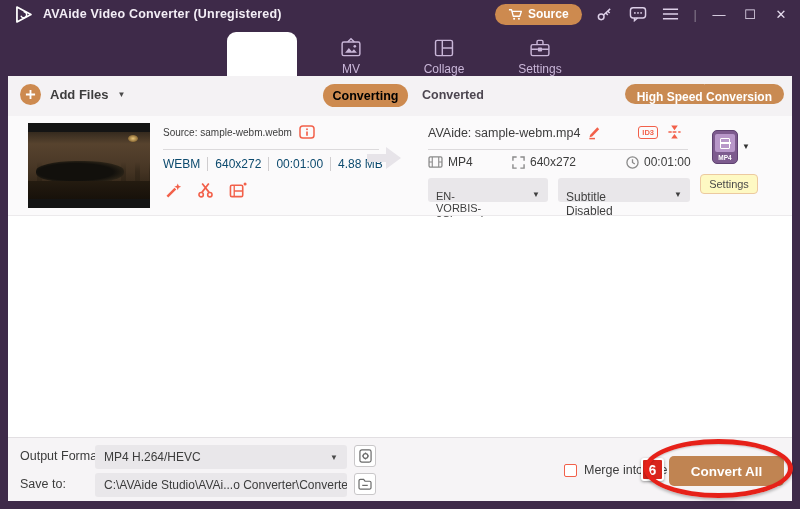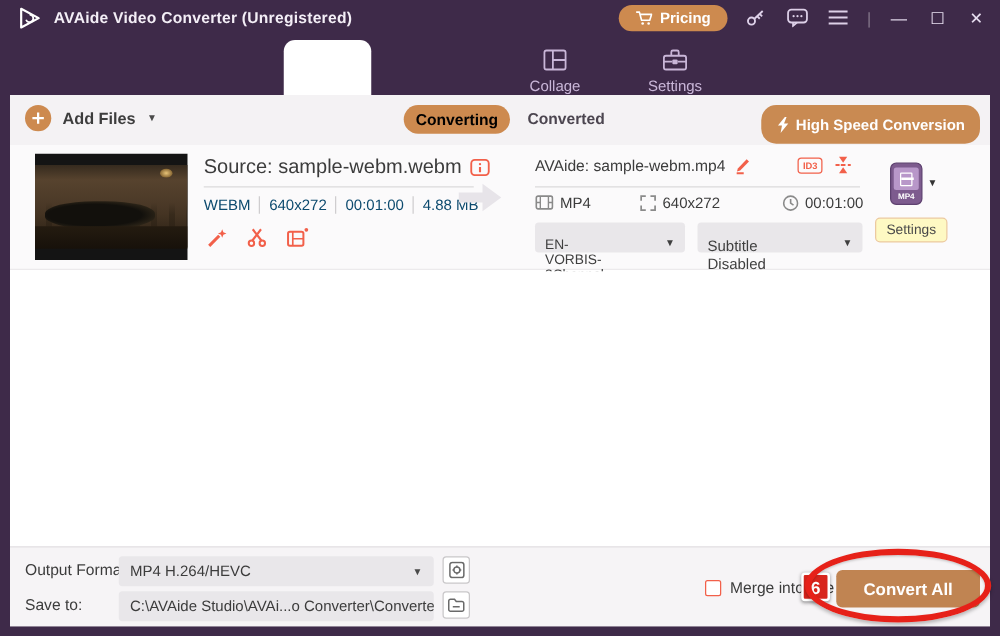--- a/index.html
+++ b/index.html
@@ -30,34 +30,34 @@
   
   .content { position:absolute; left:8px; top:76px; width:784px; height:425px; background:#ffffff; }
 
   .toolbar { position:absolute; left:0; top:0; width:784px; height:40px; background:#f4f2f4; }
   .add-files { position:absolute; left:12px; top:8px; display:flex; align-items:center; gap:9px; cursor:pointer; }
   .add-circle { width:21px; height:21px; border-radius:50%; background:#cd8a4f; display:flex; align-items:center; justify-content:center; }
   .add-label { font-size:13px; color:#3d3d3d; font-weight:600; }
   .caret { font-size:8px; color:#4a4a4a; }
   .converting-pill { position:absolute; left:315px; top:8px; width:85px; height:23px; background:#cd8a4f; border-radius:12px; color:#000000; font-size:12.5px; font-weight:600; display:flex; align-items:center; justify-content:center; cursor:pointer; }
   .converted-label { position:absolute; left:414px; top:12px; font-size:12.5px; color:#4c4650; font-weight:600; cursor:pointer; }
-  .highspeed-pill { position:absolute; right:8px; top:8px; height:31px; background:#c98a52; border-radius:12px; color:#fff; font-size:12px; font-weight:600; display:flex; align-items:center; gap:5px; padding:0 12px; cursor:pointer; }
+  .highspeed-pill { position:absolute; right:8px; top:8px; height:20px; background:#c98a52; border-radius:12px; color:#fff; font-size:12px; font-weight:600; display:flex; align-items:center; gap:5px; padding:0 12px; cursor:pointer;flex-direction:column; }
 
   
   .file-row { position:absolute; left:0; top:40px; width:784px; height:100px; background:#fbfafb; border-bottom:1px solid #eceaec; }
   .thumb { position:absolute; left:20px; top:7px; width:122px; height:85px; background:#141414; overflow:hidden; }
   .thumb-scene { position:absolute; left:0; top:9px; width:122px; height:66px;
     background:linear-gradient(180deg,#352a1e 0%,#57432e 18%,#4c3a28 45%,#2e241735 60%,#241b10 100%),
                repeating-linear-gradient(90deg,#4a3826 0 9px,#3a2c1d 9px 14px); }
   .thumb-bed { position:absolute; left:8px; top:38px; width:88px; height:22px; border-radius:45%; background:radial-gradient(ellipse at 45% 50%, #12100c 0 55%, #3a2f1e 85%, transparent 100%); }
   .thumb-lamp { position:absolute; right:12px; top:12px; width:10px; height:7px; border-radius:50%; background:radial-gradient(#e8c478, #7a5a2a 80%); }
   .thumb-floor { position:absolute; left:0; bottom:9px; width:122px; height:18px; background:linear-gradient(180deg,#241b10,#17110a); }
 
   .src-col { position:absolute; left:155px; top:0; width:230px; height:100px; }
-  .src-title { position:absolute; left:0; top:9px; font-size:16px; color:#3c3c3c; display:flex; align-items:center; gap:7px; }
+  .src-title { position:absolute; left:0; top:9px; font-size:10px; color:#3c3c3c; display:flex; align-items:center; gap:7px; }
   .divider { position:absolute; left:0; top:33px; height:1px; background:#dcdadc; }
   .meta-row { position:absolute; left:0; top:41px; display:flex; font-size:12px; color:#0c4a6e; }
   .meta-row span { padding:0 7px; border-right:1px solid #cfcdcf; }
   .meta-row span:first-child { padding-left:0; }
   .meta-row span:last-child { border-right:none; }
   .src-icons { position:absolute; left:2px; top:66px; display:flex; gap:15px; }
   .src-icons > span { cursor:pointer; }
 
   .flow-arrow { position:absolute; left:358px; top:30px; }
 
@@ -108,21 +108,21 @@
     </svg>
     <div class="app-title">AVAide Video Converter (Unregistered)</div>
 
     <div class="titlebar-right">
       <div class="pricing-pill">
         <svg width="14" height="13" viewBox="0 0 16 15">
           <path d="M1 2 h3 l2 7.5 h7.5 l1.8-5.5 H5.2" fill="none" stroke="#fff" stroke-width="1.5" stroke-linejoin="round"></path>
           <circle cx="7" cy="12.5" r="1.2" fill="#fff"></circle>
             <circle cx="12.5" cy="12.5" r="1.2" fill="#fff"></circle>
         </svg>
-        <span>Pricing</span>
+        <span>Source</span>
       </div>
       <span class="tb-icon">
         <svg width="17" height="17" viewBox="0 0 18 18">
           <circle cx="5.5" cy="11.5" r="3" fill="none" stroke="#ddd0e8" stroke-width="1.6"></circle>
           <path d="M8 9.5 L15 3 M12.5 5.5 l2 2 M10.5 7.5 l2 2" stroke="#ddd0e8" stroke-width="1.6" fill="none"></path>
         </svg>
       </span>
       <span class="tb-icon">
         <svg width="18" height="16" viewBox="0 0 20 18">
           <rect x="1.5" y="2" width="17" height="11.5" rx="3" fill="none" stroke="#ddd0e8" stroke-width="1.6"></rect>
@@ -149,20 +149,29 @@
       <svg width="24" height="24" viewBox="0 0 26 26">
         <path d="M13 2.5 a10.5 10.5 0 0 1 9.8 6.8" fill="none" stroke="#e8503c" stroke-width="2"></path>
         <path d="M24.5 6.5 l-1.7 3.2 -3.2-1.4 Z" fill="#e8503c"></path>
         <path d="M13 23.5 a10.5 10.5 0 0 1 -9.8 -6.8" fill="none" stroke="#e8503c" stroke-width="2"></path>
         <path d="M1.5 19.5 l1.7-3.2 3.2 1.4 Z" fill="#e8503c"></path>
         <circle cx="13" cy="13" r="6.2" fill="#e8503c"></circle>
         <path d="M11.3 10.2 L16.2 13 L11.3 15.8 Z" fill="#fff"></path>
       </svg>
       <span class="tab-label">Converter</span>
     </div>
+    <div class="tab tab-mv">
+      <svg width="24" height="24" viewBox="0 0 26 26">
+        <path d="M9 6 L13 2 L17 6" fill="none" stroke="#c9b6d8" stroke-width="1.7"></path>
+        <rect x="2.5" y="6" width="21" height="16" rx="2" fill="none" stroke="#c9b6d8" stroke-width="1.7"></rect>
+        <path d="M6 18.5 l4.5-5.5 3.5 4 2.5-2.5 3.5 4 Z" fill="#c9b6d8"></path>
+        <circle cx="17.5" cy="11" r="1.6" fill="#c9b6d8"></circle>
+      </svg>
+      <span class="tab-label">MV</span>
+    </div>
     <div class="tab tab-collage">
       <svg width="24" height="24" viewBox="0 0 26 26">
         <rect x="3" y="4" width="20" height="18" rx="2" fill="none" stroke="#c9b6d8" stroke-width="1.7"></rect>
         <path d="M11 4 V22 M11 13 H23" stroke="#c9b6d8" stroke-width="1.7"></path>
       </svg>
       <span class="tab-label">Collage</span>
     </div>
     <div class="tab tab-toolbox">
       <svg width="24" height="24" viewBox="0 0 26 26">
         <path d="M9.5 9 V5.5 a1.5 1.5 0 0 1 1.5 -1.5 h4 a1.5 1.5 0 0 1 1.5 1.5 V9" fill="none" stroke="#c9b6d8" stroke-width="1.7"></path>

